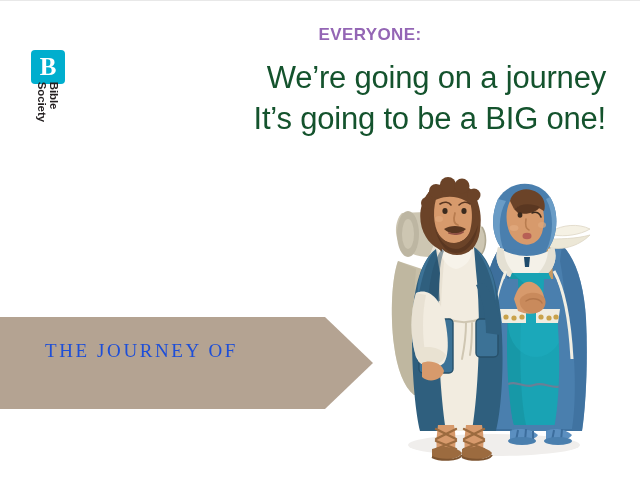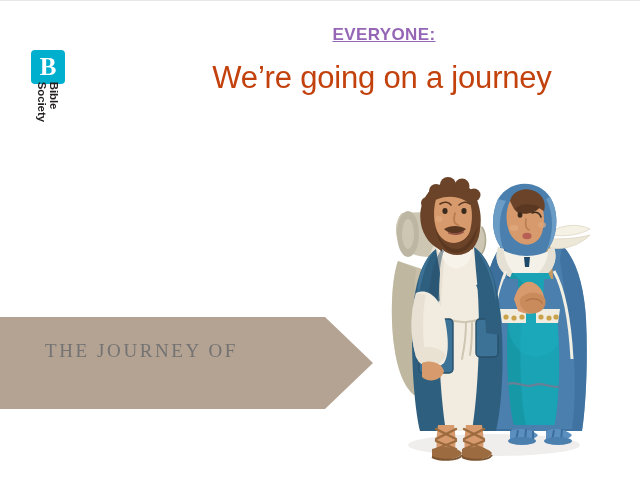--- a/index.html
+++ b/index.html
@@ -62,40 +62,39 @@
     font-weight: bold;
     line-height: 1.02;
     color: #231f20;
     letter-spacing: -0.1px;
   }
   #logo-wordmark span { display: block; }
 
   
   #speaker-label {
     position: absolute;
-    left: 164px;
+    left: 150px;
     top: 24px;
     width: 440px;
     text-align: center;
     font-size: 17px;
     font-weight: bold;
     color: #9466b5;
     letter-spacing: 0.4px;
-    text-decoration: underline;
   }
   #headline {
     position: absolute;
-    left: 142px;
+    left: 126px;
     top: 57px;
     width: 480px;
-    text-align: center;
+    text-align: right;
     font-size: 31px;
     font-weight: normal;
     line-height: 1.32;
-    color: #c2410c;
+    color: #14532d;
     letter-spacing: -0.2px;
   }
   #headline .line { display: block; white-space: nowrap; }
 
   
   #banner {
     position: absolute;
     left: 0;
     top: 316px;
     width: 373px;
@@ -105,21 +104,21 @@
     position: absolute;
     inset: 0;
     background: #b4a392;
     clip-path: polygon(0 0, 325px 0, 373px 50%, 325px 100%, 0 100%);
   }
   #banner-text {
     position: absolute;
     left: 45px;
     top: 21px;
     width: 280px;
-    color: #737373;
+    color: #1d4ed8;
     font-family: "Liberation Serif", serif;
     font-size: 19px;
     font-weight: normal;
     line-height: 1.33;
     letter-spacing: 2.6px;
   }
   #banner-text .bline { display: block; white-space: nowrap; }
 
   
   #illustration {
@@ -142,20 +141,21 @@
     <div id="logo-wordmark">
       <span>Bible</span>
       <span>Society</span>
     </div>
   </div>
 
   <div id="speaker-label">EVERYONE:</div>
 
   <div id="headline">
     <span class="line">We’re going on a journey</span>
+    <span class="line">It’s going to be a BIG one!</span>
   </div>
 
   <div id="banner">
     <div id="banner-shape"></div>
     <div id="banner-text">
       <span class="bline">THE JOURNEY OF</span>
     </div>
   </div>
 
   <div id="illustration">

